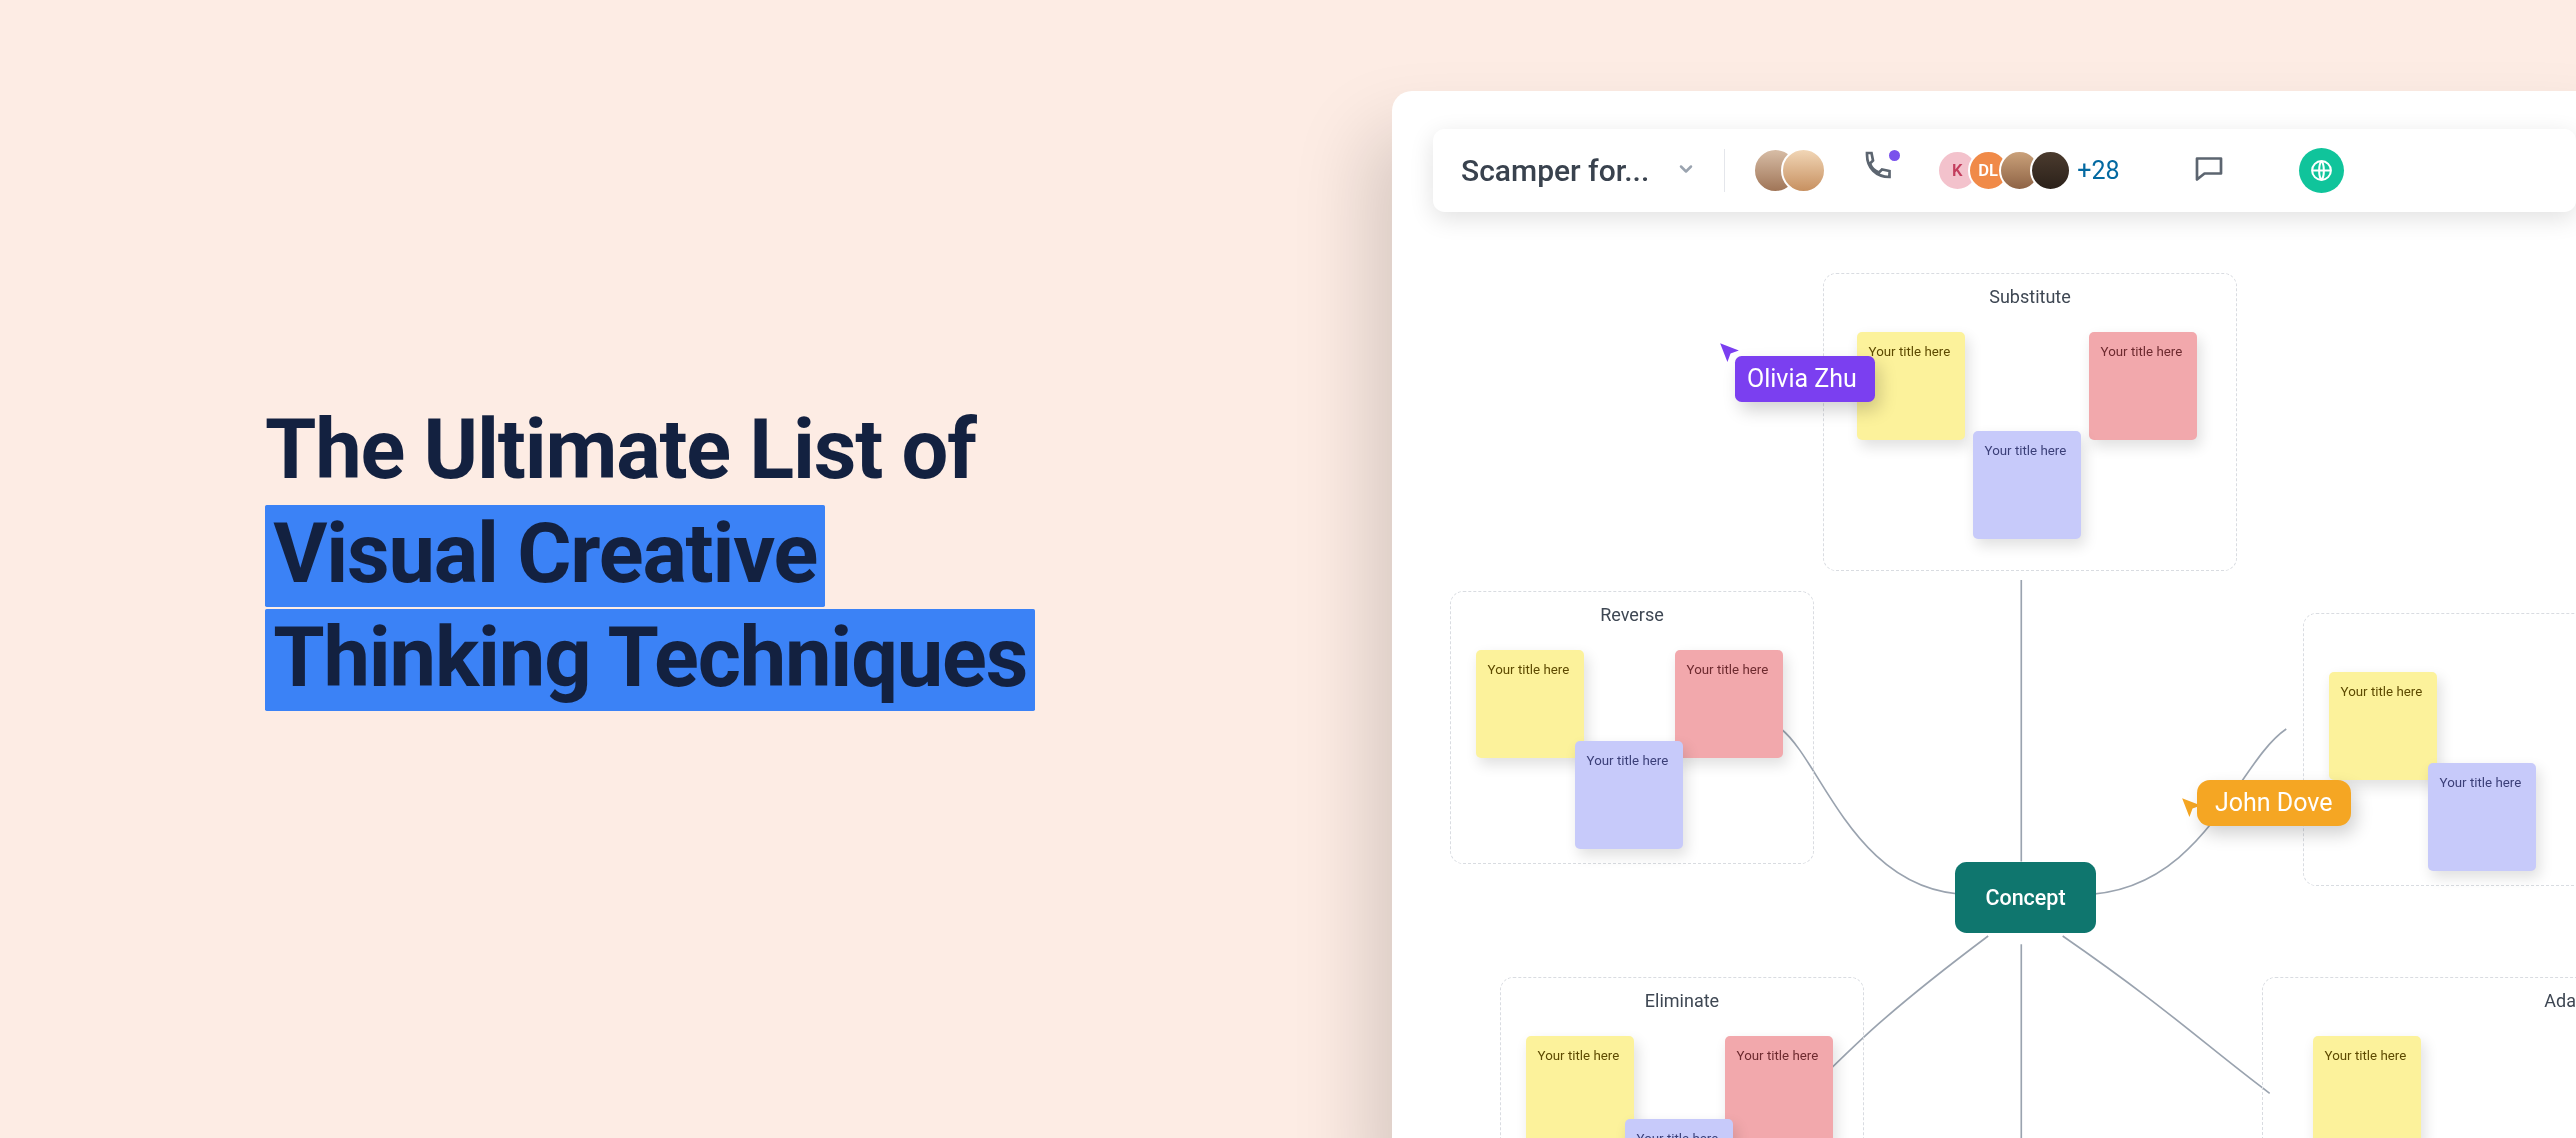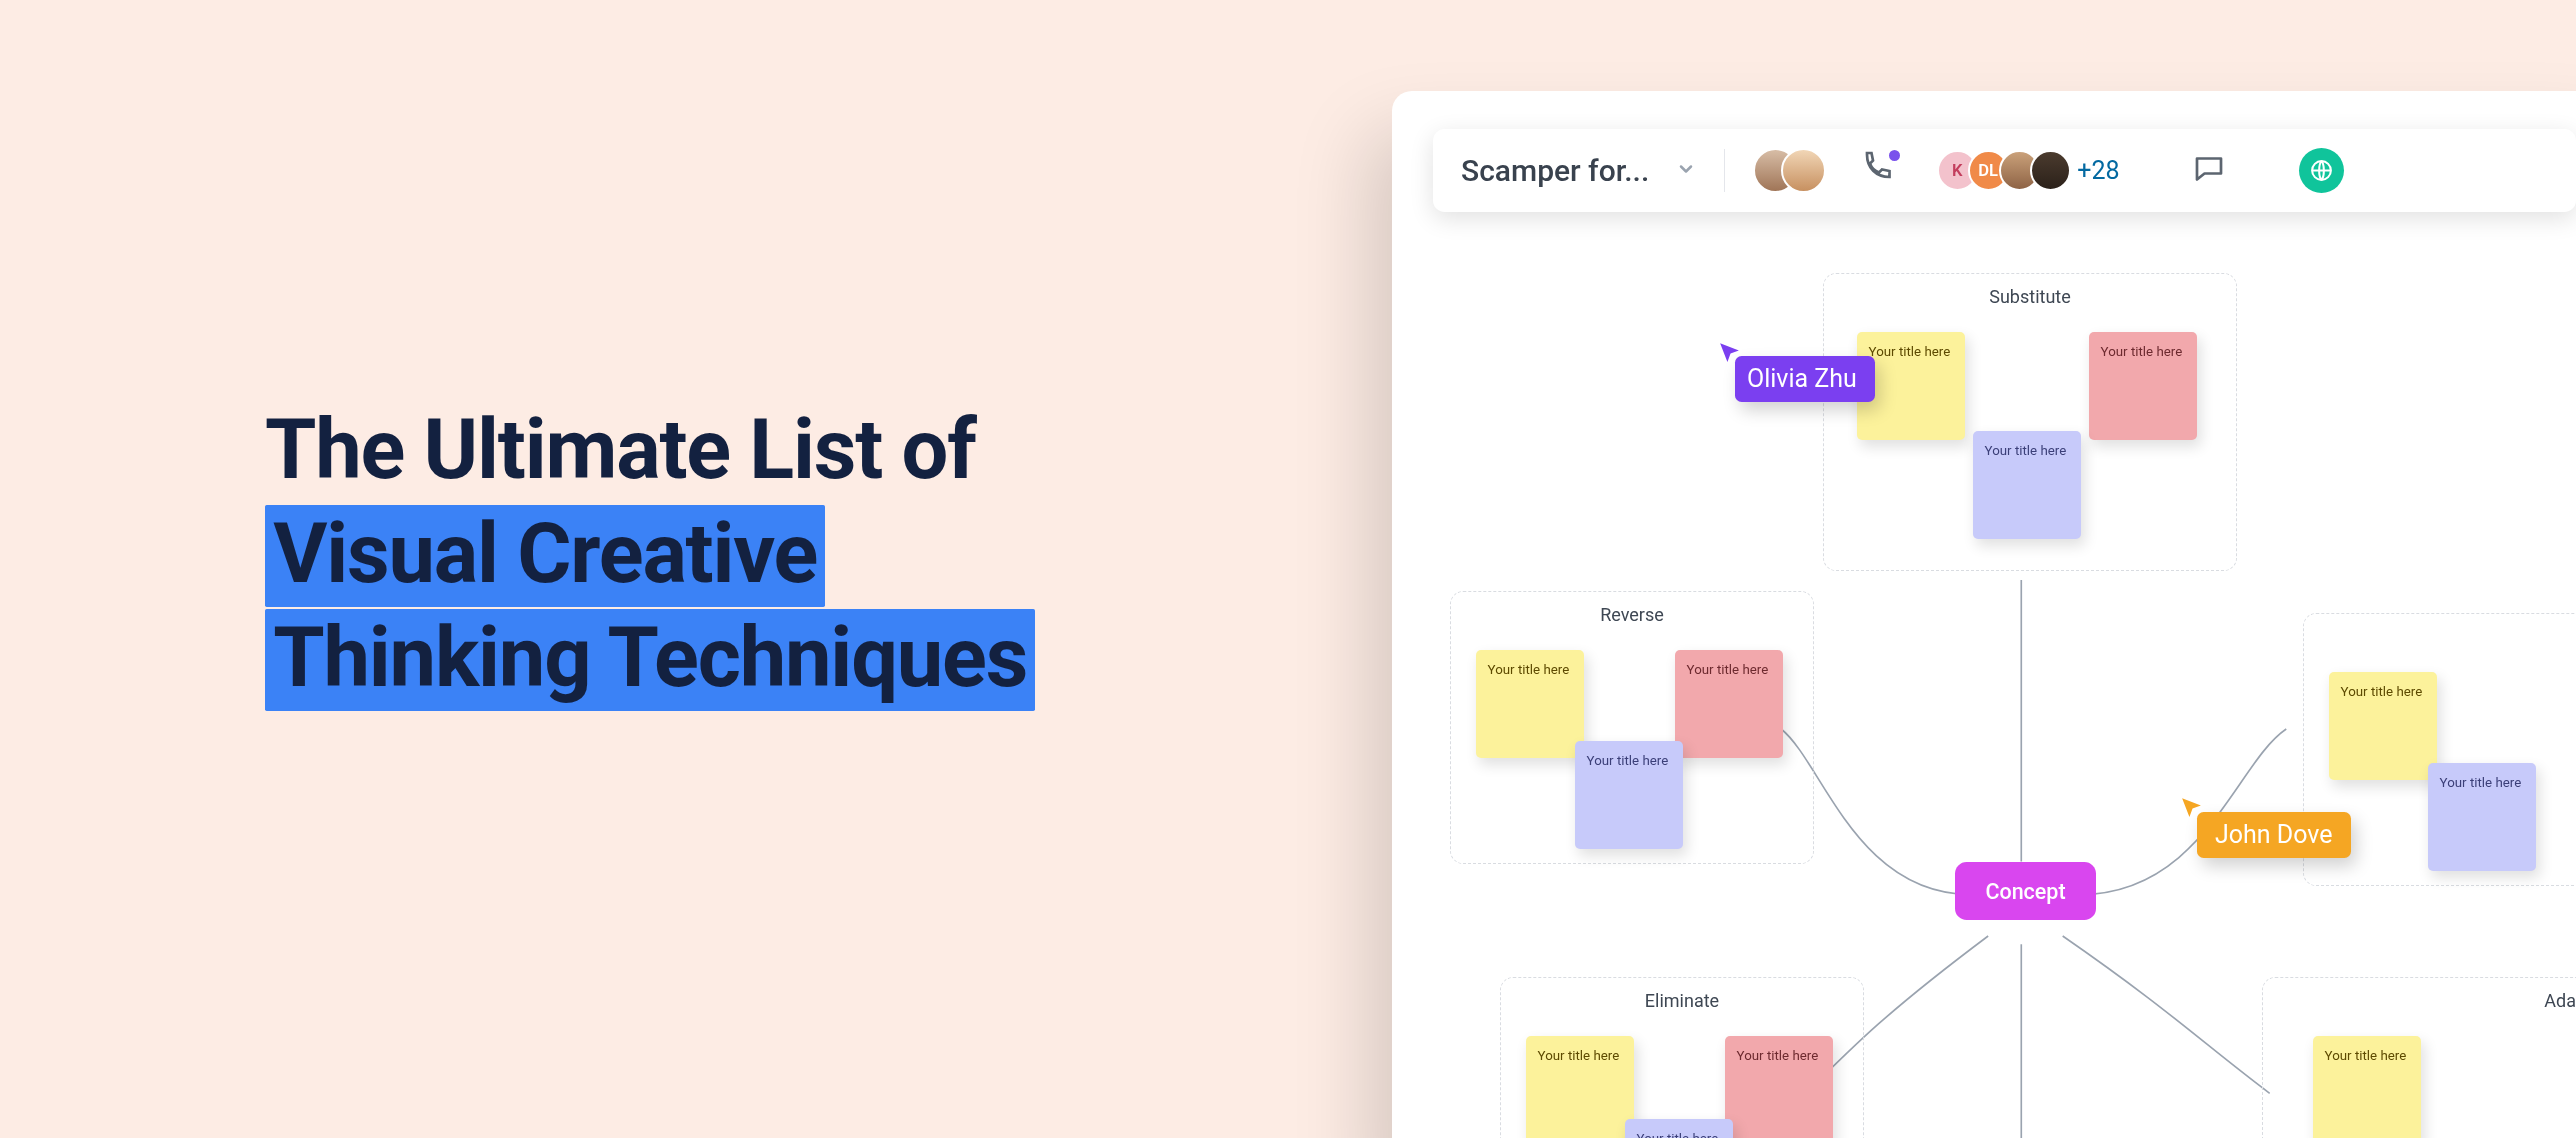--- a/index.html
+++ b/index.html
@@ -155,22 +155,22 @@
   .note {
     position:absolute; width:108px; height:108px; border-radius:5px;
     box-shadow: 3.3px 6.6px 13.3px rgba(0,0,0,.12);
     padding:11.6px; font-size:13.3px; color:#5d4a00;
   }
   .note.yellow { background:#fcf29b; }
   .note.blue   { background:#c7cafa; color:#3b3f78;}
   .note.pink   { background:#f2a8ac; color:#6d2a2f;}
 
   .concept {
-    position:absolute; width:141px; height:58px; border-radius:11.6px;
-    background:#d946ef; color:#fff; font-size:21.5px; font-weight:500;
+    position:absolute; width:141px; height:71px; border-radius:11.6px;
+    background:#0f766e; color:#fff; font-size:21.5px; font-weight:500;
     display:flex; align-items:center; justify-content:center;
   }
 
   .cursor-label {
     position:absolute; display:flex; align-items:center;
     padding:8.3px 18px; border-radius:6.6px; font-size:25px; color:#fff;
     box-shadow: 5px 8.3px 16.6px rgba(0,0,0,.18);
   }
   .cursor-label.purple { background:#7b3ff0;padding-left:12px; }
   .cursor-label.orange { background:#f5a623; }
@@ -283,20 +283,20 @@
       <svg class="cursor-svg" style="left:325px; top:108px;" viewBox="0 0 24 24">
         <path d="M3 3l7 18 3-8 8-3z" fill="#7b3ff0"></path>
       </svg>
       <div class="cursor-label purple" style="left:343px; top:124px;">
         <span>Olivia Zhu</span>
       </div>
 
       <svg class="cursor-svg" style="left:787px; top:563px;" viewBox="0 0 24 24">
         <path d="M3 3l7 18 3-8 8-3z" fill="#f5a623"></path>
       </svg>
-      <div class="cursor-label orange" style="left:805px; top:580px;">
+      <div class="cursor-label orange" style="left:805px; top:548px;border-radius:13px;">
         <span>John Dove</span>
       </div>
 
     </div>
   </div>
 </div>
 
 
 </body></html>

